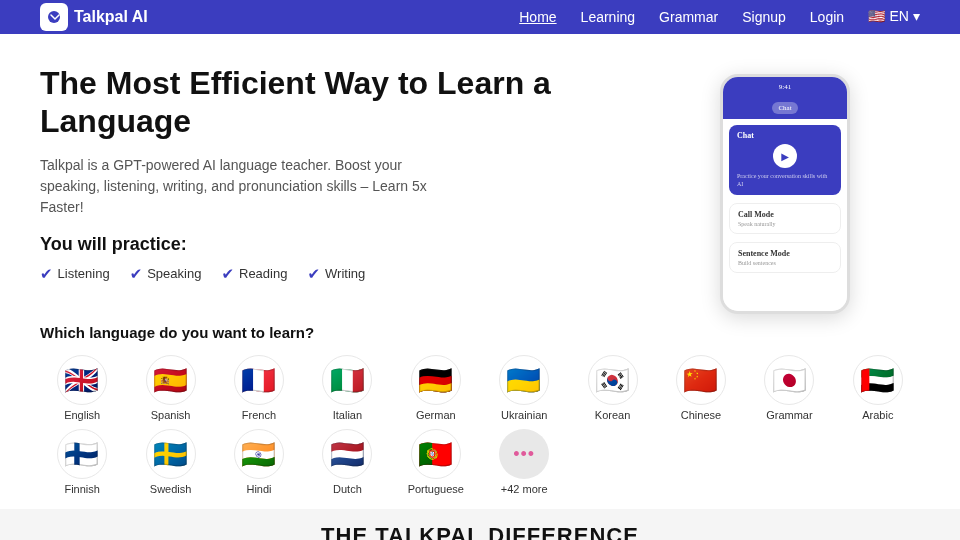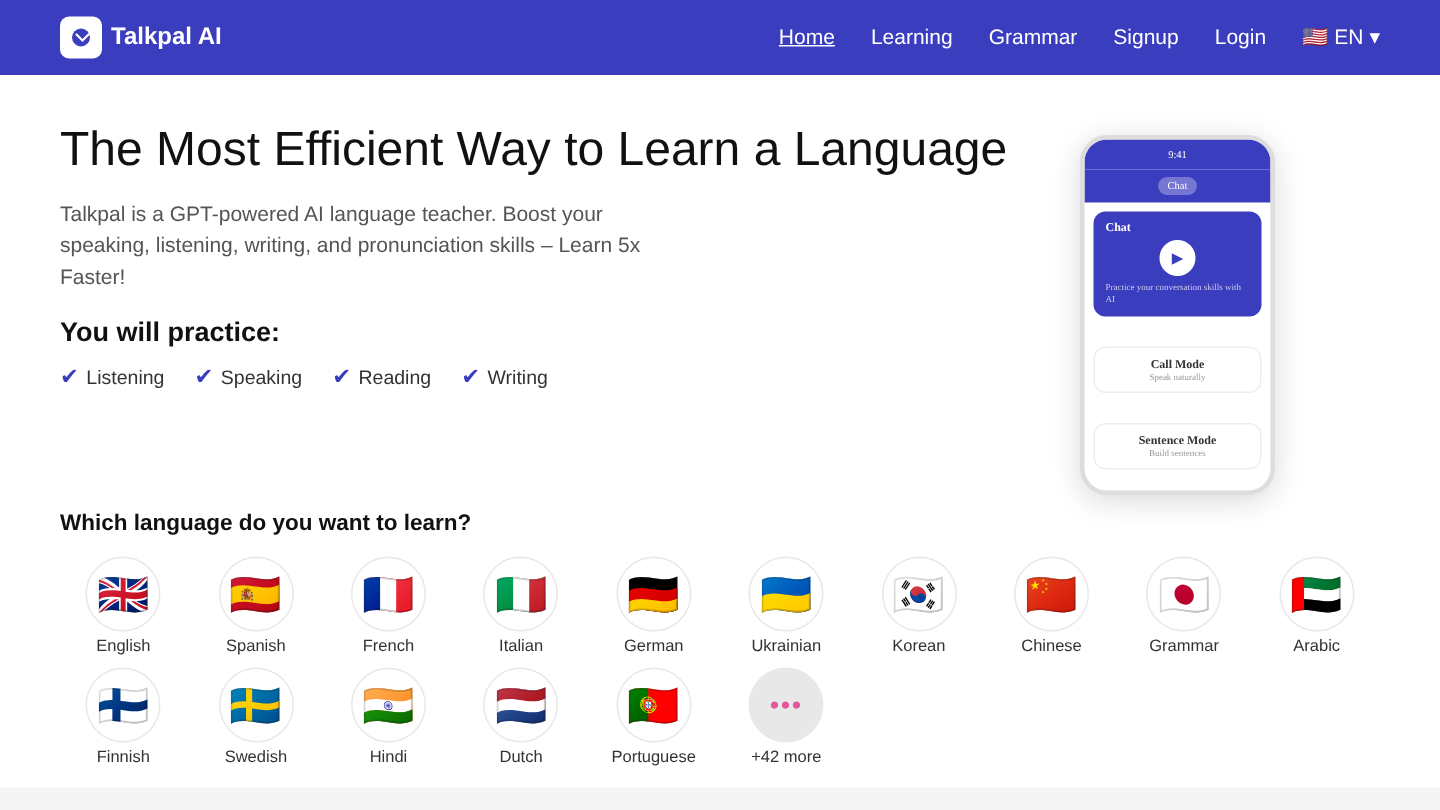--- a/index.html
+++ b/index.html
@@ -4,21 +4,21 @@
   <style>
     * { margin: 0; padding: 0; box-sizing: border-box; }
     body { font-family: -apple-system, BlinkMacSystemFont, 'Segoe UI', sans-serif; background: #fff; width: 960px; height: 540px; overflow: hidden; }
 
     
     nav {
       background: #3b3dbf;
       display: flex;
       align-items: center;
       padding: 0 40px;
-      height: 50px;
+      height: 34px;
       justify-content: space-between;
     }
     .nav-logo {
       display: flex;
       align-items: center;
       gap: 6px;
       color: #fff;
       font-weight: 700;
       font-size: 16px;
     }
@@ -57,21 +57,21 @@
       display: flex;
       padding: 30px 40px 0 40px;
       gap: 20px;
       max-width: 960px;
     }
     .left-content { flex: 1; }
     .right-content { flex: 0 0 200px; font-family: Liberation Serif, serif; }
 
     h1 {
       font-size: 32px;
-      font-weight: 400;
+      font-weight: 700;
       color: #111;
       line-height: 1.2;
       margin-bottom: 14px;
     }
     .subtitle {
       font-size: 14px;
       color: #555;
       margin-bottom: 16px;
       max-width: 420px;
       line-height: 1.5;
@@ -160,26 +160,25 @@
       width: 24px; height: 24px;
       background: #fff;
       border-radius: 50%;
       display: flex;
       align-items: center;
       justify-content: center;
       font-size: 10px;
       color: #3b3dbf;
     }
     .phone-card2 {
-      margin: 16px 6px 4px 6px;
+      margin: 4px 6px 4px 6px;
       background: #fff;
       border-radius: 8px;
       padding: 6px 8px;
       border: 1px solid #eee;
-      text-align: center;
     }
     .phone-card2-title { font-size: 8px; font-weight: 700; color: #333; }
     .phone-card2-text { font-size: 6px; color: #999; margin-top: 2px; }
 
     
     .language-section {
       padding: 0 40px;
       margin-top: 10px;
     }
     .language-title {

